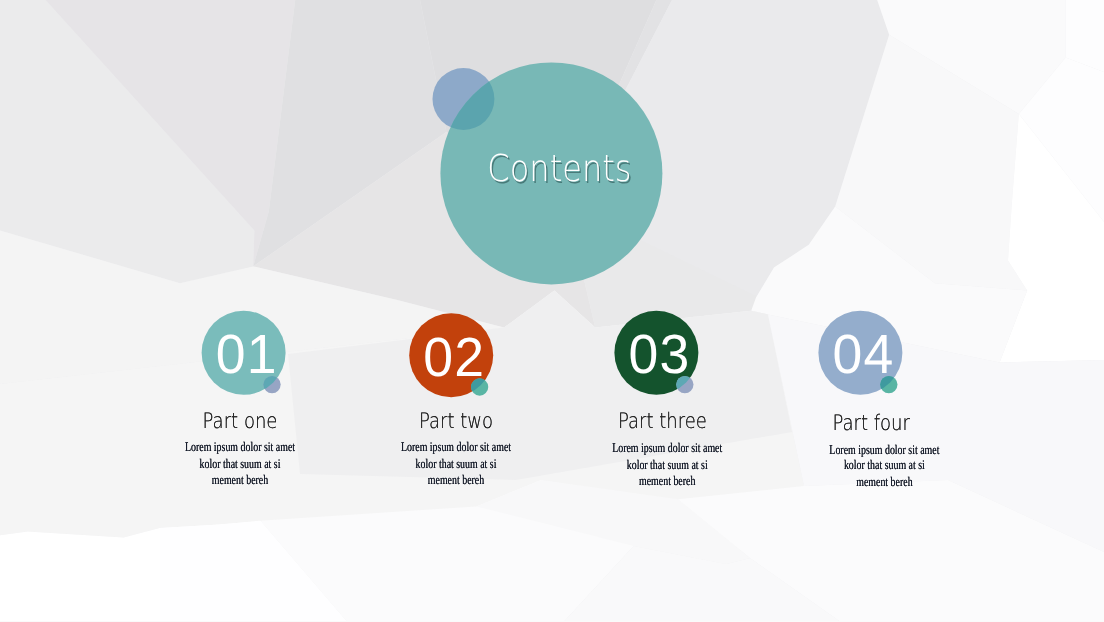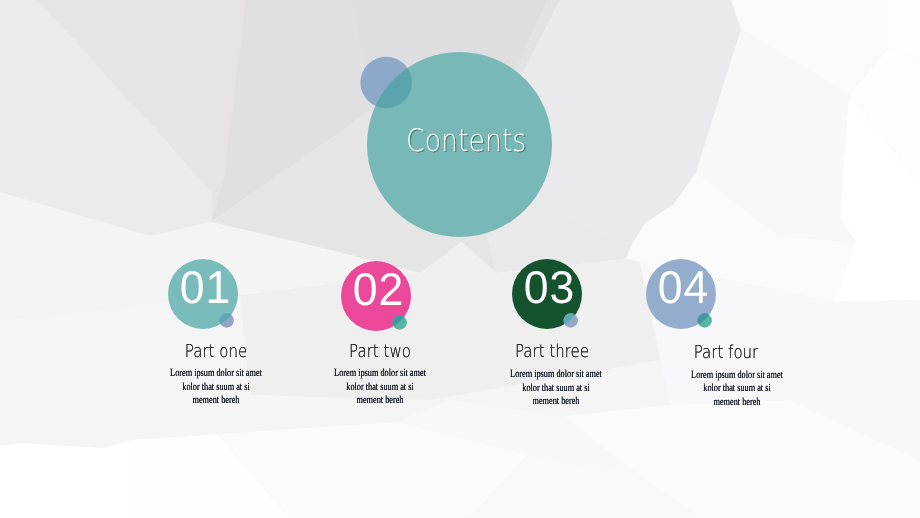--- a/index.html
+++ b/index.html
@@ -10,21 +10,21 @@
   *{-webkit-font-smoothing:antialiased;}
   #bg{position:absolute;left:0;top:0;width:920px;height:518px;}
   #hero-svg{position:absolute;left:0;top:0;z-index:2;}
   #hero-title{position:absolute;z-index:4;left:367px;top:52px;width:185px;height:185px;
      display:flex;align-items:center;justify-content:center;
      color:#ffffff;font-family:"DejaVu Sans",sans-serif;font-size:31px;font-weight:200;letter-spacing:0;
      text-shadow:1.3px 1.3px 0.5px rgba(40,80,80,.6);}
   #hero-title span{display:block;transform:scaleX(0.862) translate(7.5px,-4px);}
   .numwrap{position:absolute;width:70px;height:70px;}
   .numcircle{position:absolute;left:0;top:0;width:70px;height:70px;border-radius:50%;
-     display:flex;justify-content:center;color:#fff;
+     display:flex;align-items:center;justify-content:center;color:#fff;
      font-size:46px;font-weight:400;letter-spacing:1px;}
   .numcircle span{display:block;transform:scaleX(.97) translateY(1px);margin-left:5px;}
   .dotsvg{position:absolute;left:0;top:0;overflow:visible;}
   .txt{position:absolute;width:240px;text-align:center;}
   .ptitle{font-family:"DejaVu Sans",sans-serif;font-size:17.8px;color:#262626;font-weight:200;line-height:17.8px;text-shadow:0 0 0.4px #262626;
      transform:scaleX(0.845);transform-origin:center;}
   .pbody{font-family:Liberation Serif, serif;font-size:11px;color:#0f172a;font-weight:200;line-height:13.4px;white-space:nowrap;margin-top:7px;text-shadow:0 0 0.45px #2b2b2b;}
   .pbody > div{transform:scaleX(0.751);transform-origin:center;width:240px;}
 </style>
 </head>
@@ -89,31 +89,31 @@
     <svg class="dotsvg" width="70" height="70" viewBox="0 0 70 70">
       <defs>
           <clipPath id="clipc1">
             <circle cx="35" cy="35" r="35"></circle>
           </clipPath>
         </defs>
       <circle class="dot-outer" cx="58.7" cy="61.5" r="7.2" fill="#97a5c4"></circle>
       <circle class="dot-inner" cx="58.7" cy="61.5" r="7.2" clip-path="url(#clipc1)" fill="#5da8b4"></circle>
     </svg>
   </div>
-  <div class="txt" style="left:96px;top:342.6px">
+  <div class="txt" style="left:80px;top:342.6px">
     <div class="ptitle">Part one</div>
     <div class="pbody">
         <div>Lorem ipsum dolor sit amet</div>
         <div>kolor that suum at si</div>
         <div>mement bereh</div>
       </div>
   </div>
 
   <div class="numwrap" style="left:341px;top:261px">
-    <div class="numcircle" style="background: #ec4899;">
+    <div class="numcircle" style="background: #c2410c;">
       <span>02</span>
     </div>
     <svg class="dotsvg" width="70" height="70" viewBox="0 0 70 70">
       <defs>
           <clipPath id="clipc2">
             <circle cx="35" cy="35" r="35"></circle>
           </clipPath>
         </defs>
       <circle class="dot-outer" cx="58.7" cy="61.5" r="7.2" fill="#59b5a4"></circle>
       <circle class="dot-inner" cx="58.7" cy="61.5" r="7.2" clip-path="url(#clipc2)" fill="#3f9a9f"></circle>
@@ -144,21 +144,21 @@
   </div>
   <div class="txt" style="left:431.5px;top:343.3px">
     <div class="ptitle">Part three</div>
     <div class="pbody" style="margin-left:4px">
         <div>Lorem ipsum dolor sit amet</div>
         <div>kolor that suum at si</div>
         <div>mement bereh</div>
       </div>
   </div>
 
-  <div class="numwrap" style="left:646px;top:259px">
+  <div class="numwrap" style="left:682px;top:259px">
     <div class="numcircle" style="background: rgb(148, 173, 204);">
       <span>04</span>
     </div>
     <svg class="dotsvg" width="70" height="70" viewBox="0 0 70 70">
       <defs>
           <clipPath id="clipc4">
             <circle cx="35" cy="35" r="35"></circle>
           </clipPath>
         </defs>
       <circle class="dot-outer" cx="58.7" cy="61.5" r="7.2" fill="#59b5a4"></circle>

